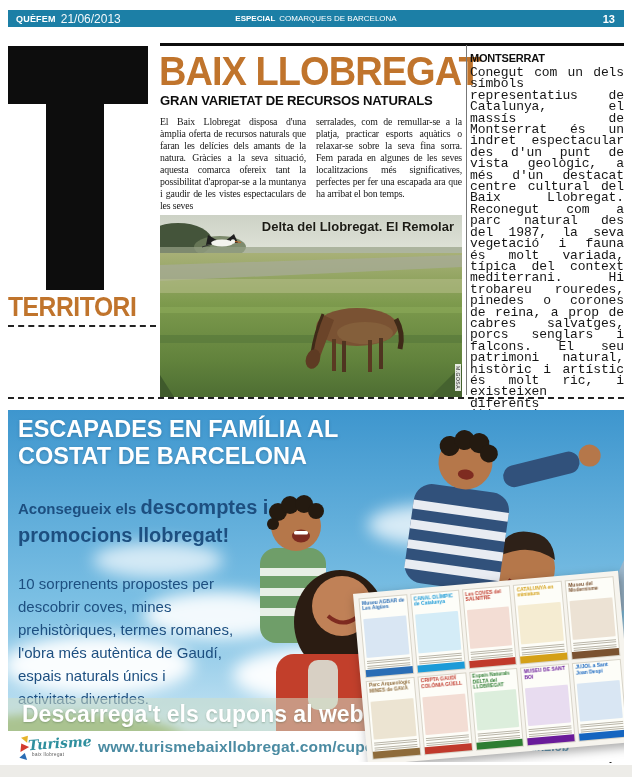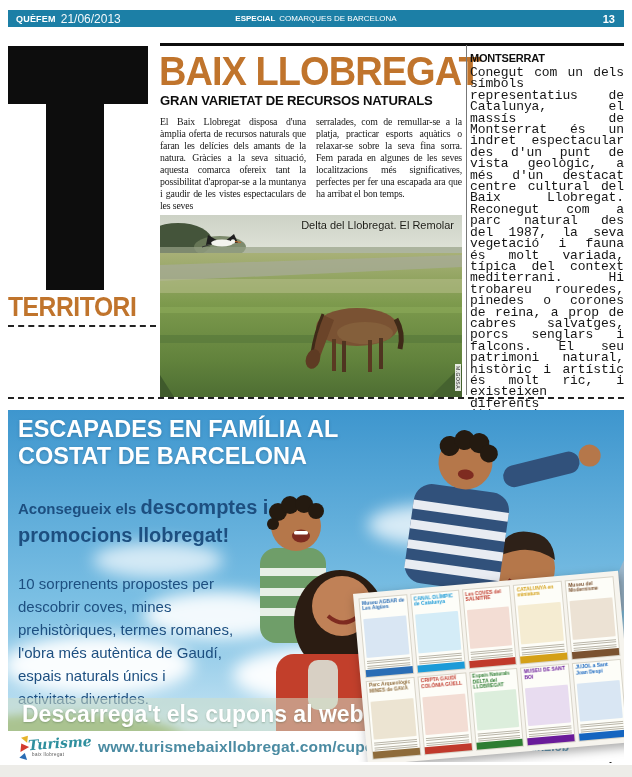--- a/index.html
+++ b/index.html
@@ -30,21 +30,21 @@
              transform:scaleX(.97);transform-origin:0 50%;letter-spacing:-.2px;white-space:nowrap;}
 
   
   .cols{position:absolute;left:160px;top:116px;width:302px;height:100px;display:flex;gap:10px;}
   .col{width:146px;height:100px;overflow:hidden;font-family:"Liberation Serif",serif;
        font-size:9.8px;line-height:12px;text-align:justify;color:#161616;letter-spacing:-.15px;}
 
   
   .photo{position:absolute;left:160px;top:215px;width:302px;height:182px;overflow:hidden;background:#6f8f46;}
   .photo svg{display:block;width:302px;height:182px;}
-  .photo-caption{position:absolute;top:4px;right:8px;font-size:11px;font-weight:normal;color:#1b1b14;
+  .photo-caption{position:absolute;top:4px;right:8px;font-size:13px;font-weight:bold;color:#1b1b14;
                  text-shadow:0 0 2px rgba(255,255,255,.5);padding-left:40px;}
   .photo-credit{position:absolute;right:1px;bottom:6px;writing-mode:vertical-rl;font-size:5px;
                 color:#222;background:rgba(255,255,255,.85);padding:2px 0;letter-spacing:.5px;}
 
   
   .vdivider{position:absolute;left:466px;top:45px;width:1px;height:350px;background:#777;}
   .sidecol{position:absolute;left:470px;top:52px;width:154px;}
   .side-head{font-size:11px;font-weight:bold;color:#0d0d0d;margin:0 0 3px 0;letter-spacing:-.2px;}
   .side-body{font-family:Liberation Mono, monospace;font-size:13px;line-height:11.4px;
              text-align:justify;color:#161616;letter-spacing:-.1px;margin:0;}

